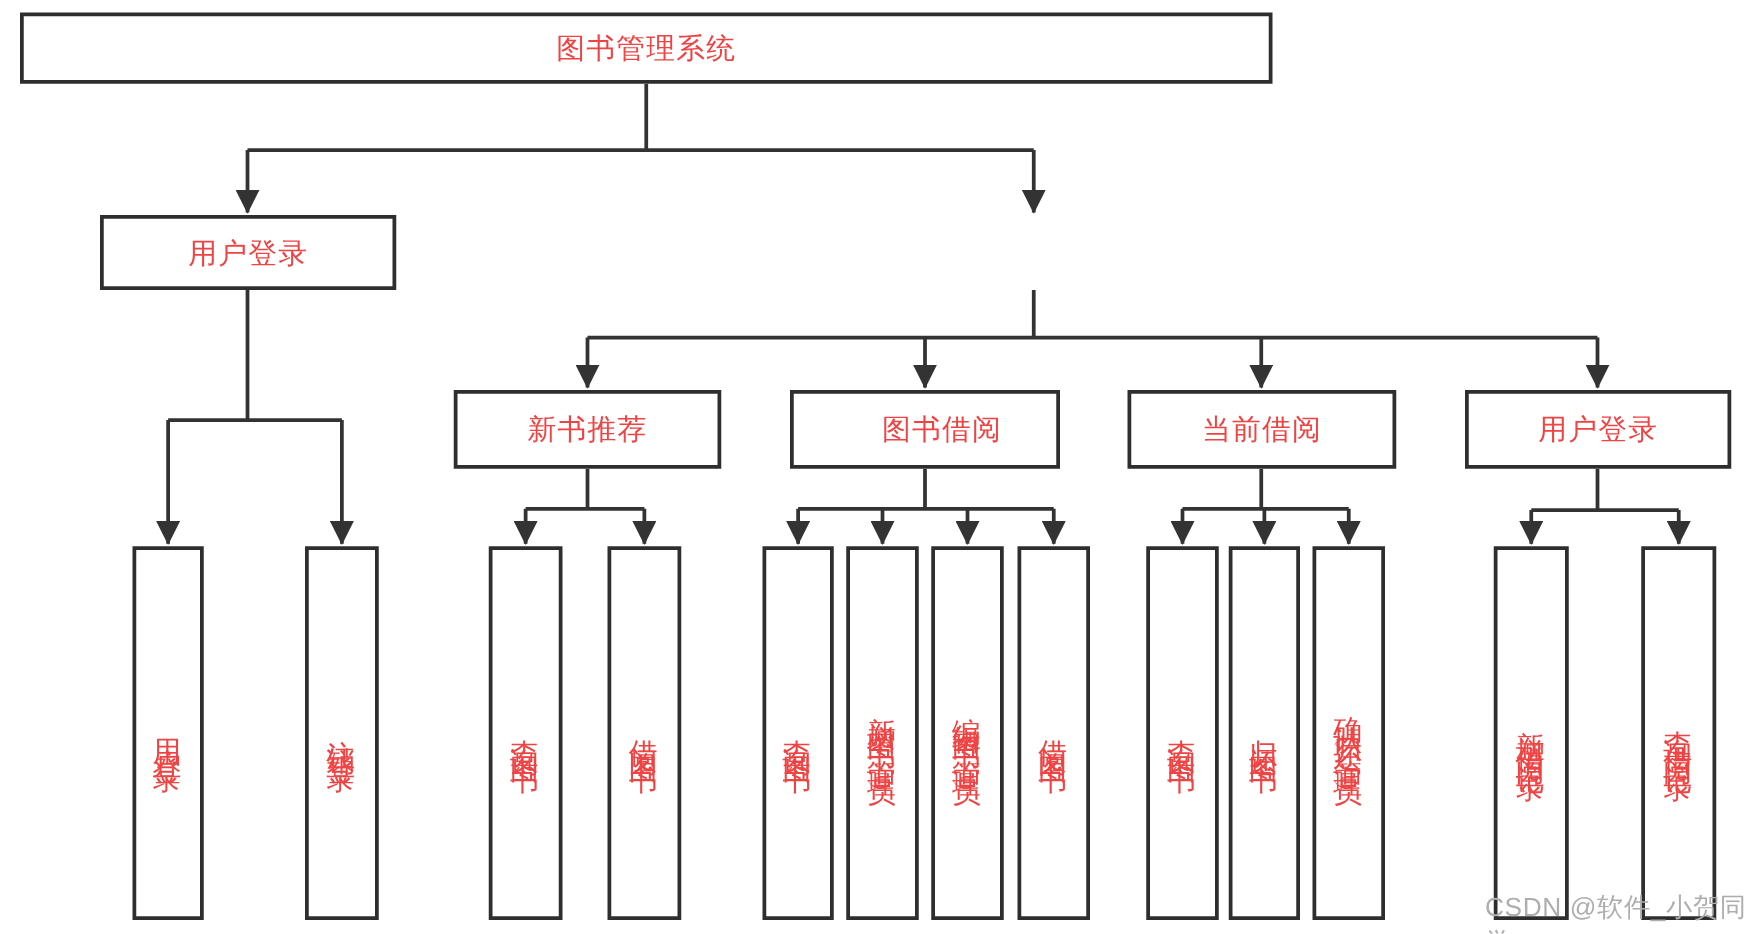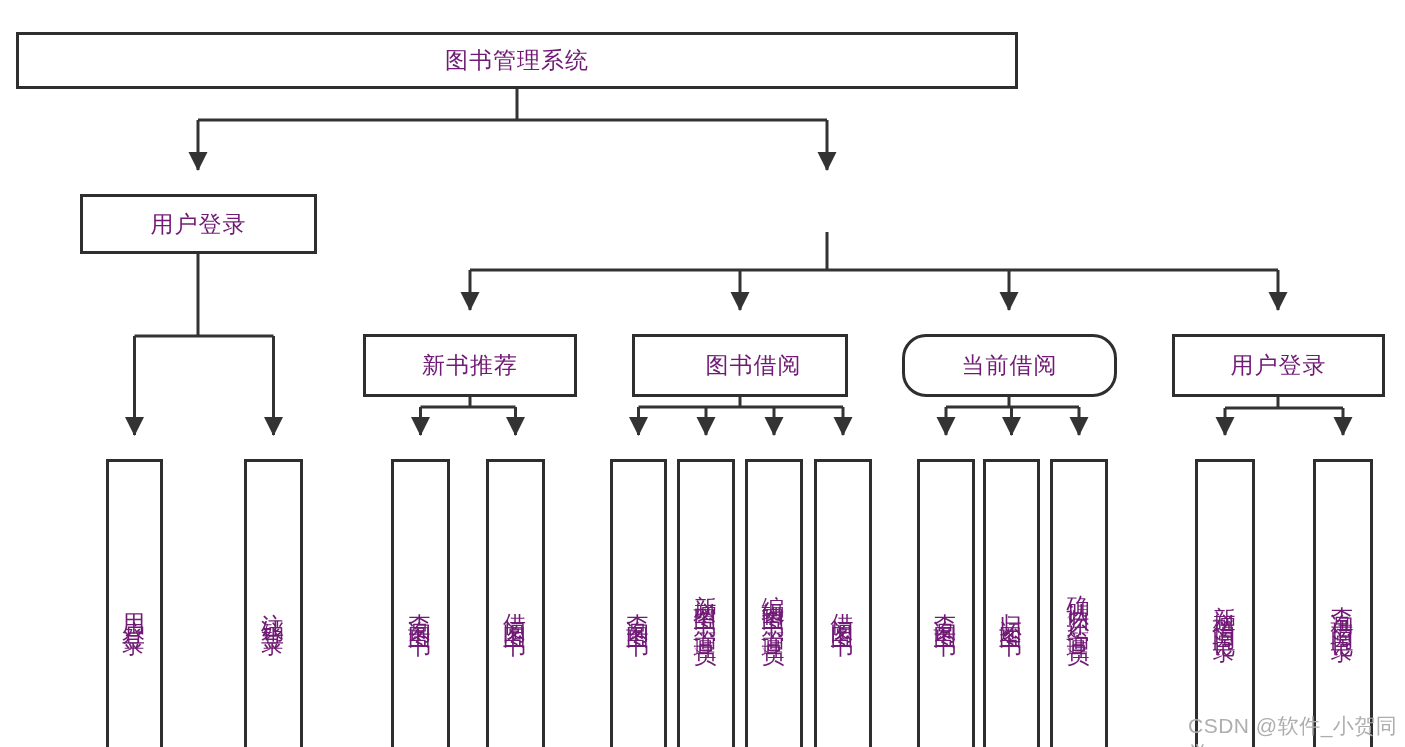--- a/index.html
+++ b/index.html
@@ -14,29 +14,28 @@
   }
   .connectors {
     position: absolute;
     left: 0; top: 0;
     width: 1405px; height: 747px;
   }
   .node {
     position: absolute;
     background: #ffffff;
     border: 3px solid #2e2e2e;
-    color: #701a75;
+    color: #ef4444;
     display: flex;
     align-items: center;
     justify-content: center;
     font-size: 23px;
     letter-spacing: 1px;
     white-space: nowrap;
     z-index: 2;
-    margin-top: 22px;
   }
   .vnode {
     writing-mode: vertical-rl;
     text-orientation: mixed;
     letter-spacing: 7px;
     white-space: normal;
   }
   .watermark {
     position: absolute;
     left: 1188px;
@@ -101,21 +100,21 @@
       <path d="M1343 408 V435" marker-end="url(#arr)"></path>
     </g>
   </svg>
 
   <div class="node" style="left:16px; top:10px; width:1002px; height:57px;">图书管理系统</div>
 
   <div class="node" style="left:80px; top:172px; width:237px; height:60px;">用户登录</div>
 
   <div class="node" style="left:363px; top:312px; width:214px; height:63px;">新书推荐</div>
   <div class="node" style="left:632px; top:312px; width:216px; height:63px;padding-left:27px;">图书借阅</div>
-  <div class="node" style="left:902px; top:312px; width:215px; height:63px;border-radius:24px;">当前借阅</div>
+  <div class="node" style="left:902px; top:312px; width:215px; height:63px;">当前借阅</div>
   <div class="node" style="left:1172px; top:312px; width:213px; height:63px;">用户登录</div>
 
   <div class="node vnode" style="left:106px; top:437px; width:57px; height:299px;">用户登录</div>
   <div class="node vnode" style="left:244px; top:437px; width:59px; height:299px;">注销登录</div>
 
   <div class="node vnode" style="left:391px; top:437px; width:59px; height:299px;">查询图书</div>
   <div class="node vnode" style="left:486px; top:437px; width:59px; height:299px;">借阅图书</div>
 
   <div class="node vnode" style="left:610px; top:437px; width:57px; height:299px;">查询图书</div>
   <div class="node vnode" style="left:677px; top:437px; width:58px; height:299px;">新增图书（管理员）</div>

